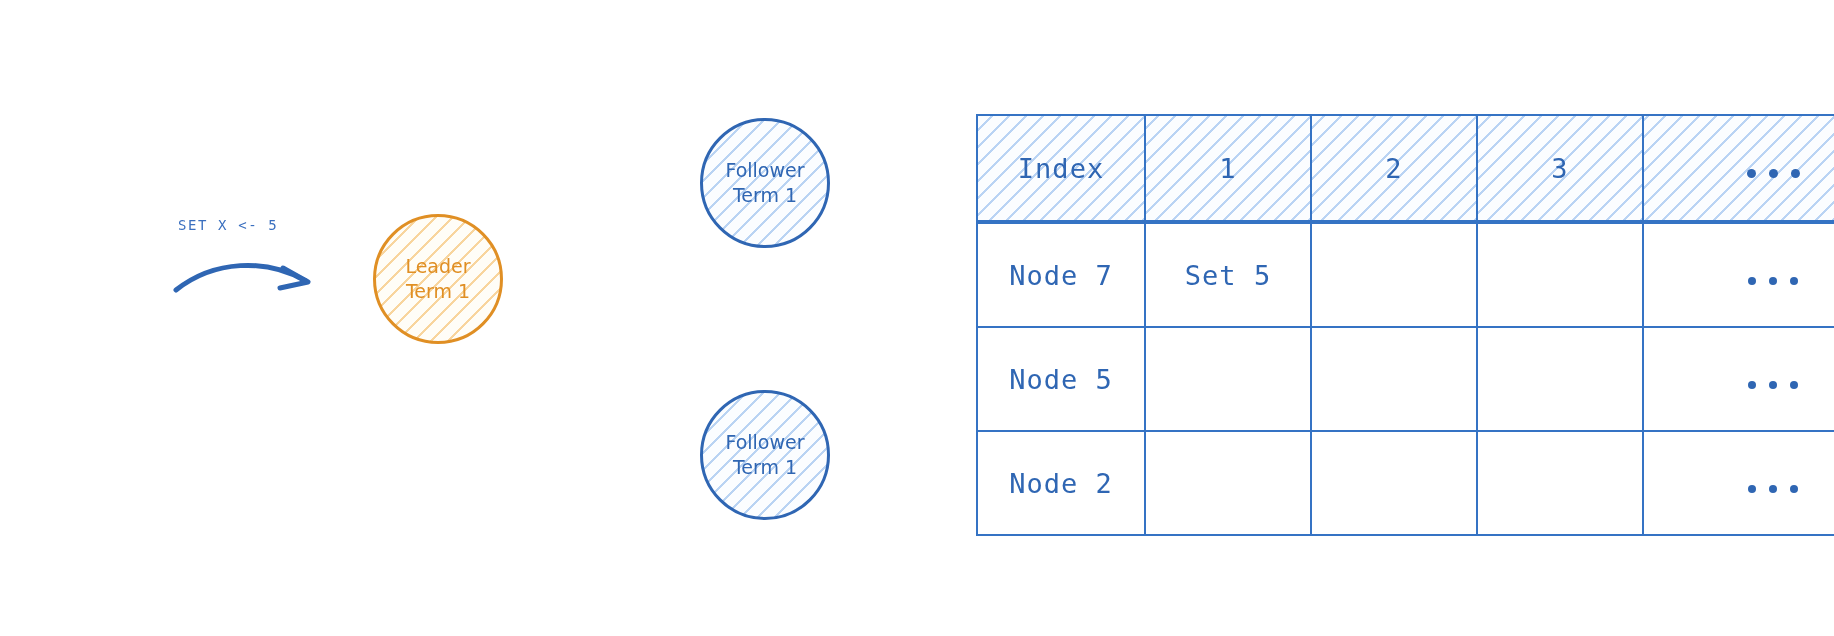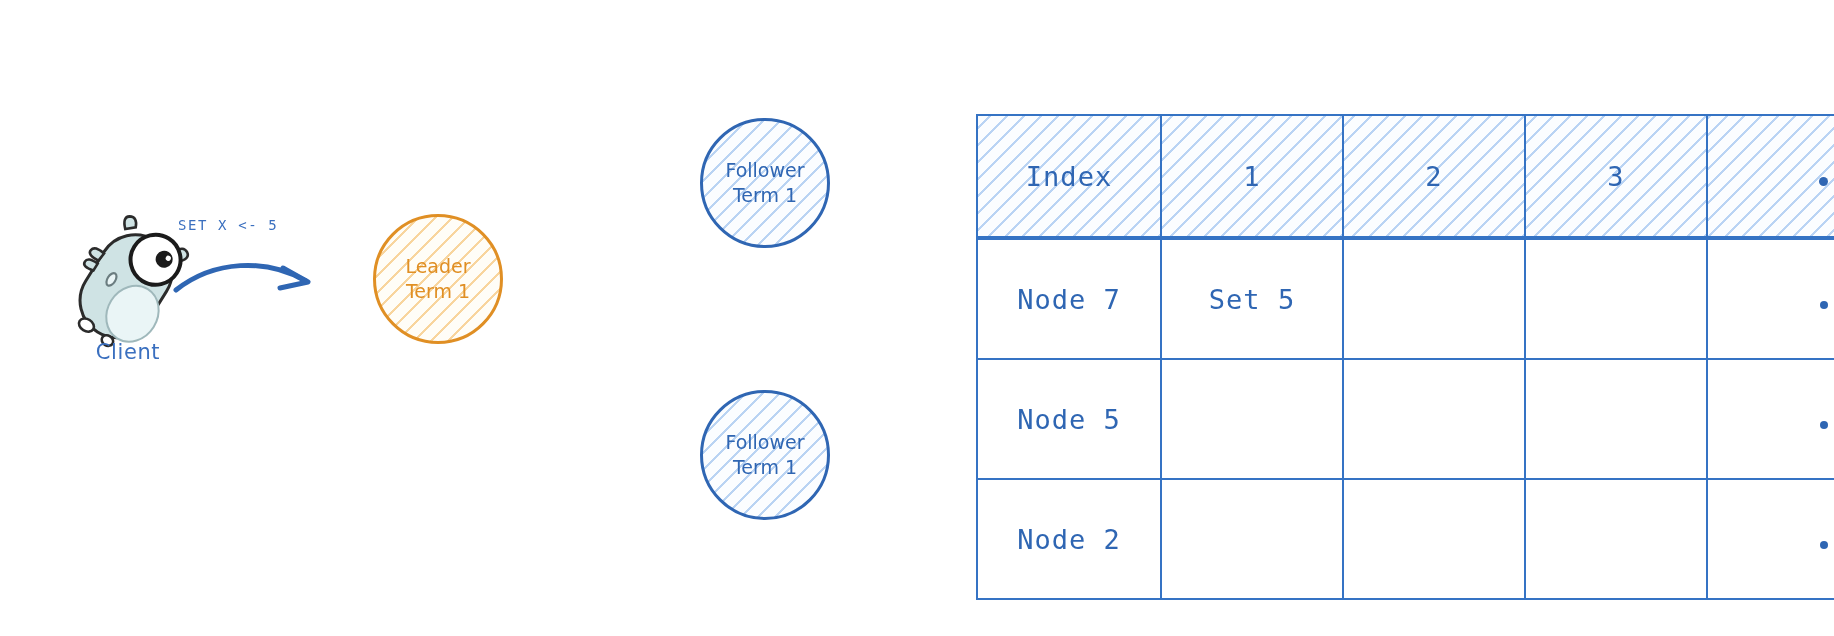--- a/index.html
+++ b/index.html
@@ -132,21 +132,21 @@
   }
   table.log-table {
     border-collapse: collapse;
     table-layout: fixed;
     width: 836px;
     height: 348px;
   }
   table.log-table th,
   table.log-table td {
     border: 2px solid #3573c4;
-    padding: 16px;
+    padding: 8px;
     text-align: center;
     vertical-align: middle;
     font-family: "DejaVu Sans Mono", monospace;
     font-size: 27px;
     color: #2f66b3;
     letter-spacing: 1px;
     font-weight: 400;
   }
   table.log-table thead th {
     height: 88px;
@@ -181,46 +181,20 @@
     border-radius: 50%;
     background: #2f66b3;
   }
   th .ellipsis-dots i { width: 9px; height: 9px; }
 </style>
 </head>
 <body>
 
 <div class="canvas">
 
-  <div id="client-group">
-    <svg id="gopher-svg" width="160" height="140" viewBox="0 0 160 140">
-      <g transform="rotate(32 80 70)">
-
-        <rect x="42" y="18" width="74" height="108" rx="37" ry="37" fill="#cfe3e4" stroke="#2b2b2b" stroke-width="3"></rect>
-
-        <path d="M48 24 q-9 -9 -3 -13 q7 -4 11 6 z" fill="#cfe3e4" stroke="#2b2b2b" stroke-width="2.6"></path>
-        <path d="M110 24 q9 -9 3 -13 q-7 -4 -11 6 z" fill="#cfe3e4" stroke="#2b2b2b" stroke-width="2.6"></path>
-
-        <path d="M43 56 q-12 -2 -13 4 q-1 6 12 5 z" fill="#cfe3e4" stroke="#2b2b2b" stroke-width="2.6"></path>
-        <path d="M43 68 q-12 -1 -12 5 q0 6 12 3 z" fill="#cfe3e4" stroke="#2b2b2b" stroke-width="2.6"></path>
-
-        <ellipse cx="99" cy="92" rx="25" ry="29" fill="#eaf5f6" stroke="#9fb8bb" stroke-width="2"></ellipse>
-
-        <circle cx="90" cy="34" r="25" fill="#ffffff" stroke="#1b1b1b" stroke-width="4"></circle>
-        <circle cx="97" cy="29" r="8.5" fill="#1b1b1b"></circle>
-        <circle cx="100" cy="26" r="2.6" fill="#ffffff"></circle>
-
-        <ellipse cx="63" cy="74" rx="4" ry="7" fill="#eaf5f6" stroke="#6b7d80" stroke-width="2.2"></ellipse>
-
-        <ellipse cx="66" cy="126" rx="8" ry="6" fill="#ffffff" stroke="#2b2b2b" stroke-width="2.6"></ellipse>
-        <ellipse cx="92" cy="128" rx="6" ry="5" fill="#ffffff" stroke="#2b2b2b" stroke-width="2.6"></ellipse>
-      </g>
-    </svg>
-    <div id="client-label">Client</div>
-  </div>
 
   <div id="set-command-label">SET X &lt;- 5</div>
 
   <svg id="arrow-svg" width="160" height="60" viewBox="0 0 160 60">
     <path d="M6 42 C 44 12, 96 10, 136 33" fill="none" stroke="#2f66b3" stroke-width="5" stroke-linecap="round"></path>
     <path d="M113 20 L138 34 L110 40" fill="none" stroke="#2f66b3" stroke-width="5" stroke-linecap="round" stroke-linejoin="round"></path>
   </svg>
 
   <div class="node-circle" id="node-leader">
     <span class="node-role">Leader</span>

